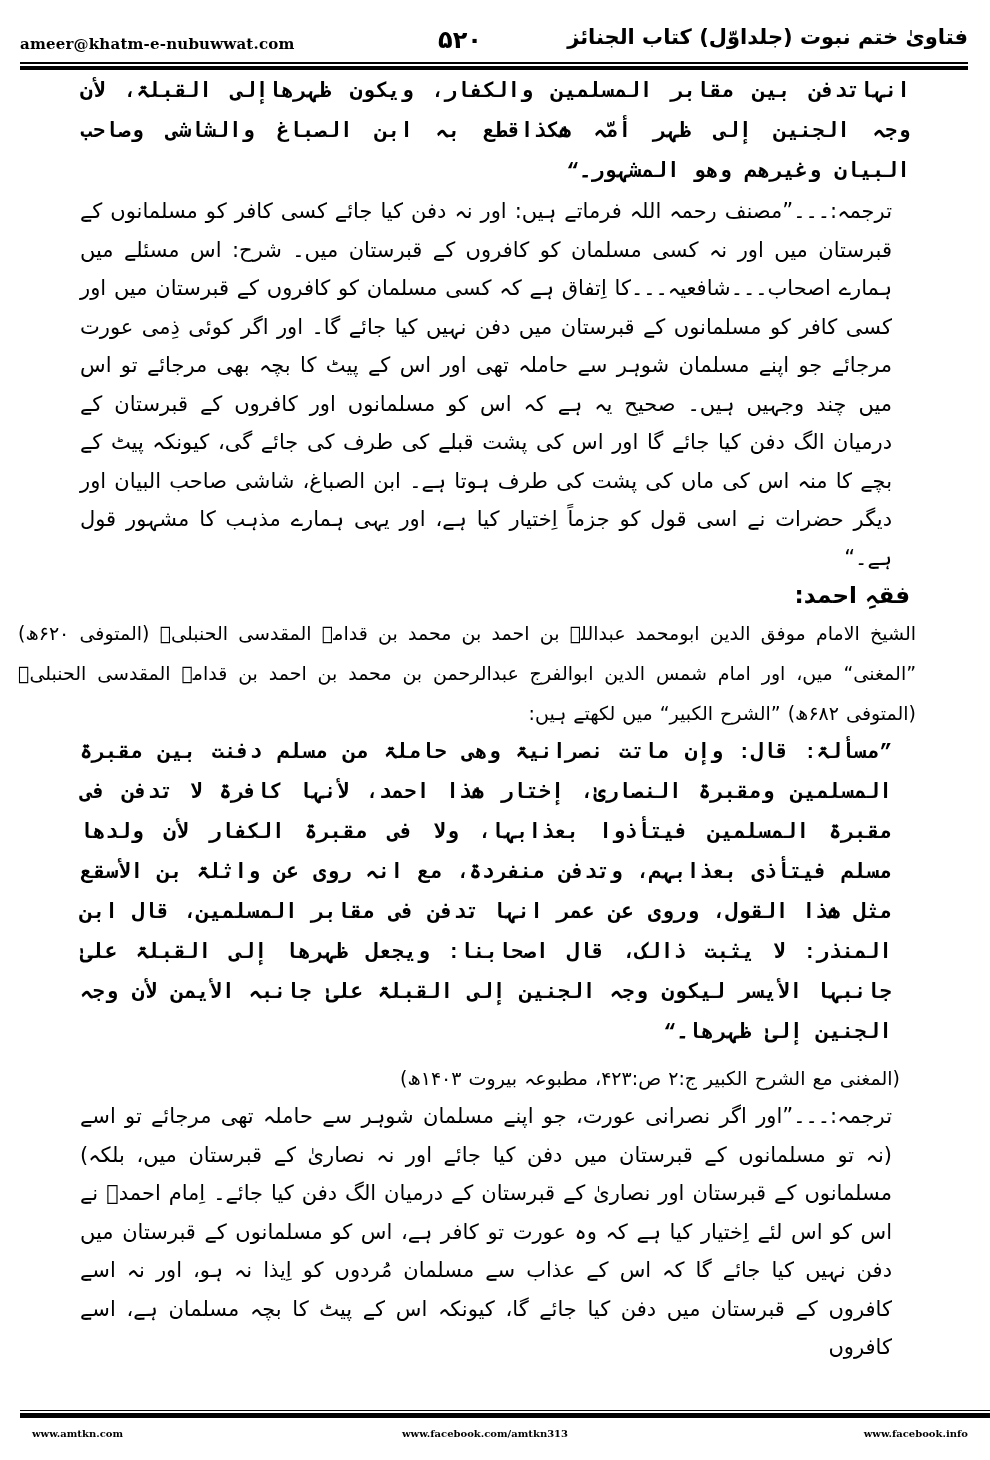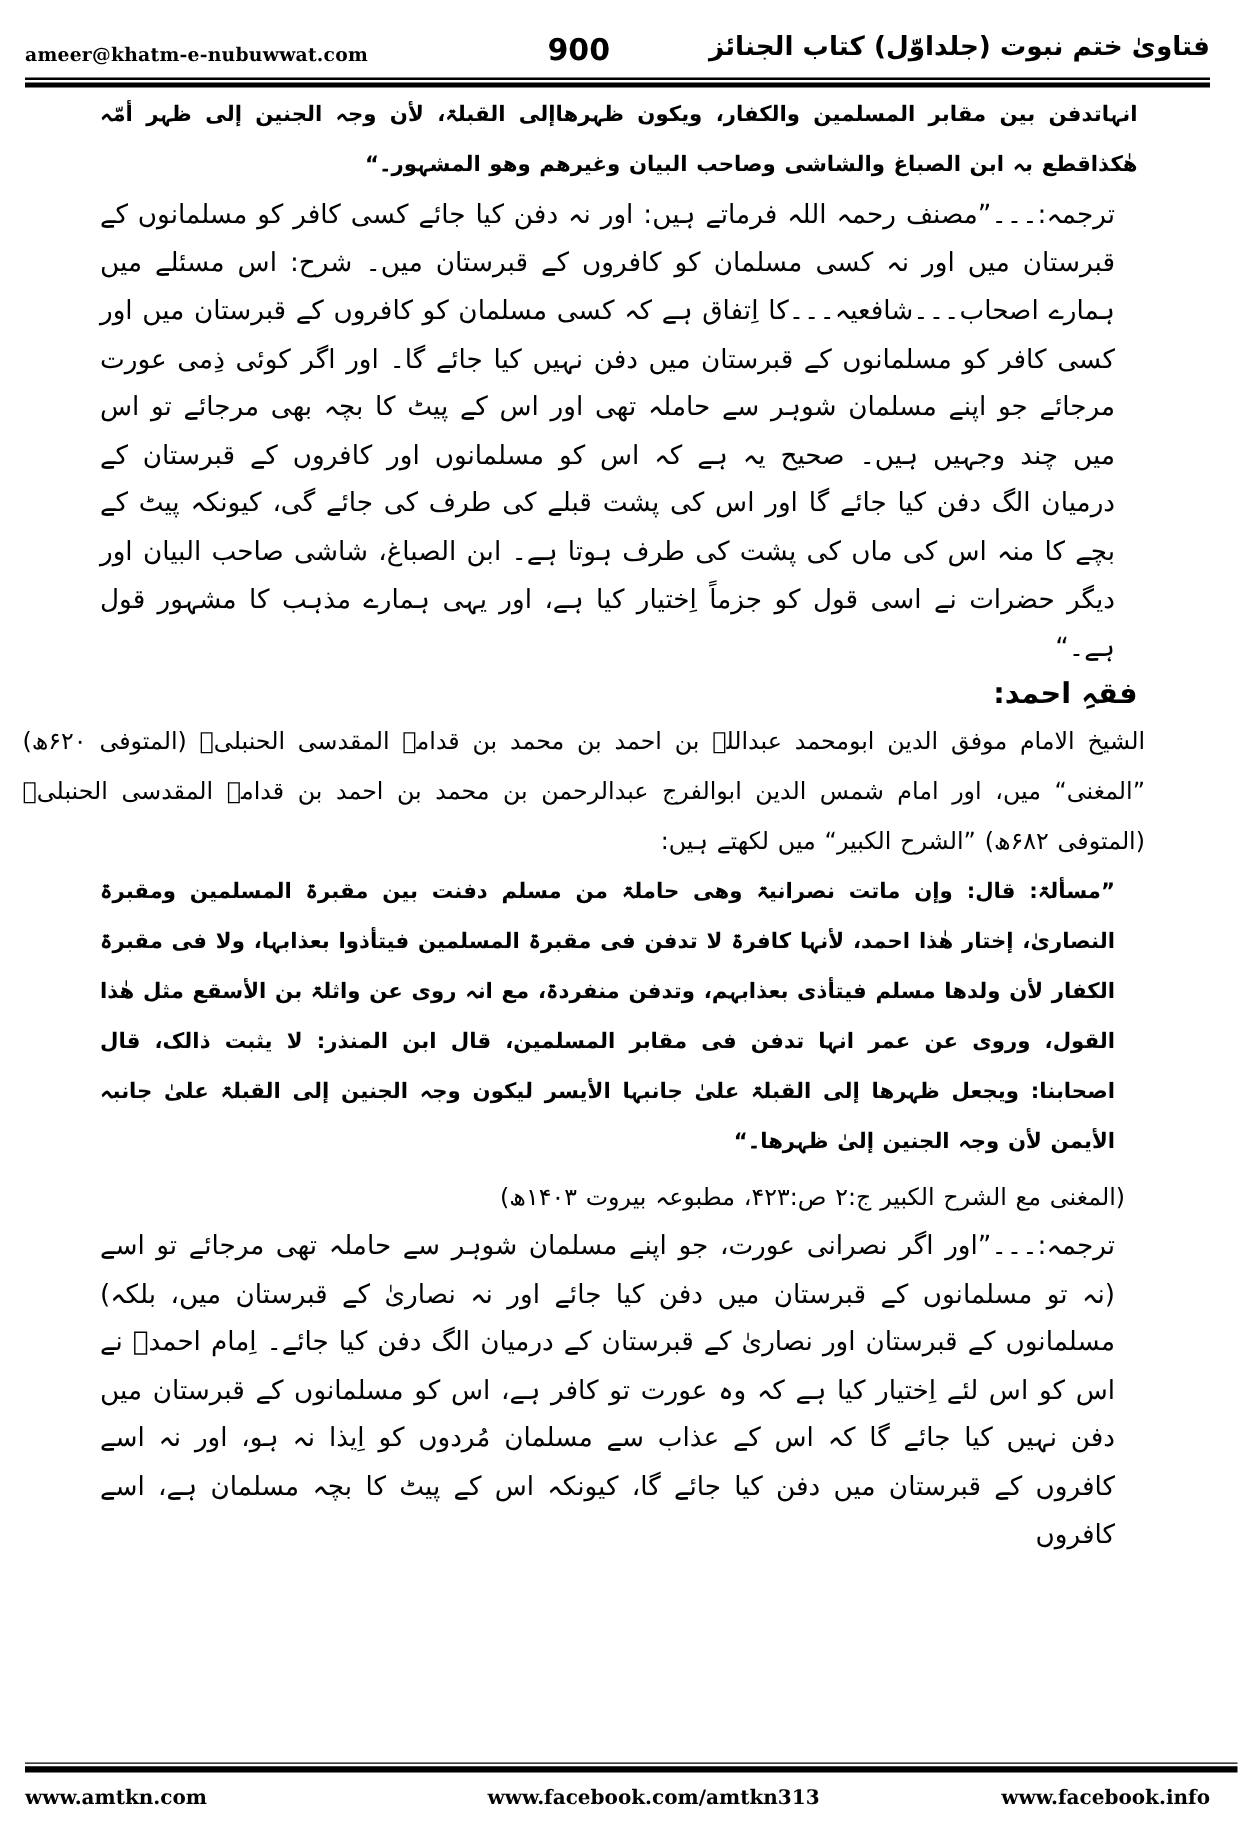--- a/index.html
+++ b/index.html
@@ -80,22 +80,23 @@
       font-family: "DejaVu Sans", sans-serif;
     }
     .p {
       margin: 0;
       font-size: 21px;
       line-height: 38.5px;
       word-spacing: 1px;
     }
     .arabic {
       font-weight: bold;
-      font-size: 17px;
+      font-size: 21px;
       line-height: 40px;
+      font-family: Liberation Mono, monospace;
     }
     .ref {
       font-size: 19px;
       line-height: 38px;
       margin: 6px 0 0 0;
       padding-right: 10px;
     }
     .indent {
       padding-right: 18px;
     }
@@ -123,38 +124,38 @@
     .rule-bottom::after {
       content: "";
       position: absolute;
       left: 0; right: 0;
       top: 2px;
       height: 5px;
       background: #000;
     }
     .footer {
       position: absolute;
-      left: 20px;
+      left: 32px;
       right: 22px;
       top: 1428px;
       height: 22px;
       font-family: "DejaVu Serif", serif;
       font-weight: bold;
-      font-size: 16px;
+      font-size: 10px;
     }
     .footer-left { position: absolute; left: 0; top: 0; }
     .footer-center { position: absolute; left: 370px; top: 0; }
     .footer-right { position: absolute; right: 0; top: 0; }
   </style>
 </head>
 <body>
 
 <div class="header">
   <div class="header-email">ameer@khatm-e-nubuwwat.com</div>
-  <div class="header-page">900</div>
+  <div class="header-page">۵۲۰</div>
   <div class="header-title">فتاویٰ ختم نبوت (جلداوّل) کتاب الجنائز</div>
 </div>
 <div class="rule-top"></div>
 
 <div class="content">
   <p class="p arabic">انہاتدفن بین مقابر المسلمین والکفار، ویکون ظہرھاإلی القبلۃ، لأن وجہ الجنین إلی ظہر أمّہ ھٰکذاقطع بہ ابن الصباغ والشاشی وصاحب البیان وغیرھم وھو المشہور۔“</p>
   <p class="p indent">ترجمہ:۔۔۔”مصنف رحمہ اللہ فرماتے ہیں: اور نہ دفن کیا جائے کسی کافر کو مسلمانوں کے قبرستان میں اور نہ کسی مسلمان کو کافروں کے قبرستان میں۔ شرح: اس مسئلے میں ہمارے اصحاب۔۔۔شافعیہ۔۔۔کا اِتفاق ہے کہ کسی مسلمان کو کافروں کے قبرستان میں اور کسی کافر کو مسلمانوں کے قبرستان میں دفن نہیں کیا جائے گا۔ اور اگر کوئی ذِمی عورت مرجائے جو اپنے مسلمان شوہر سے حاملہ تھی اور اس کے پیٹ کا بچہ بھی مرجائے تو اس میں چند وجہیں ہیں۔ صحیح یہ ہے کہ اس کو مسلمانوں اور کافروں کے قبرستان کے درمیان الگ دفن کیا جائے گا اور اس کی پشت قبلے کی طرف کی جائے گی، کیونکہ پیٹ کے بچے کا منہ اس کی ماں کی پشت کی طرف ہوتا ہے۔ ابن الصباغ، شاشی صاحب البیان اور دیگر حضرات نے اسی قول کو جزماً اِختیار کیا ہے، اور یہی ہمارے مذہب کا مشہور قول ہے۔“</p>
   <p class="heading">فقہِ احمد:</p>
   <p class="p wide">الشیخ الامام موفق الدین ابومحمد عبداللہ بن احمد بن محمد بن قدامۃ المقدسی الحنبلیؒ (المتوفی ۶۲۰ھ) ”المغنی“ میں، اور امام شمس الدین ابوالفرج عبدالرحمن بن محمد بن احمد بن قدامۃ المقدسی الحنبلیؒ (المتوفی ۶۸۲ھ) ”الشرح الکبیر“ میں لکھتے ہیں:</p>
   <p class="p arabic indent">”مسألۃ: قال: وإن ماتت نصرانیۃ وھی حاملۃ من مسلم دفنت بین مقبرۃ المسلمین ومقبرۃ النصاریٰ، إختار ھٰذا احمد، لأنہا کافرۃ لا تدفن فی مقبرۃ المسلمین فیتأذوا بعذابہا، ولا فی مقبرۃ الکفار لأن ولدھا مسلم فیتأذی بعذابہم، وتدفن منفردۃ، مع انہ روی عن واثلۃ بن الأسقع مثل ھٰذا القول، وروی عن عمر انہا تدفن فی مقابر المسلمین، قال ابن المنذر: لا یثبت ذالک، قال اصحابنا: ویجعل ظہرھا إلی القبلۃ علیٰ جانبہا الأیسر لیکون وجہ الجنین إلی القبلۃ علیٰ جانبہ الأیمن لأن وجہ الجنین إلیٰ ظہرھا۔“</p>

